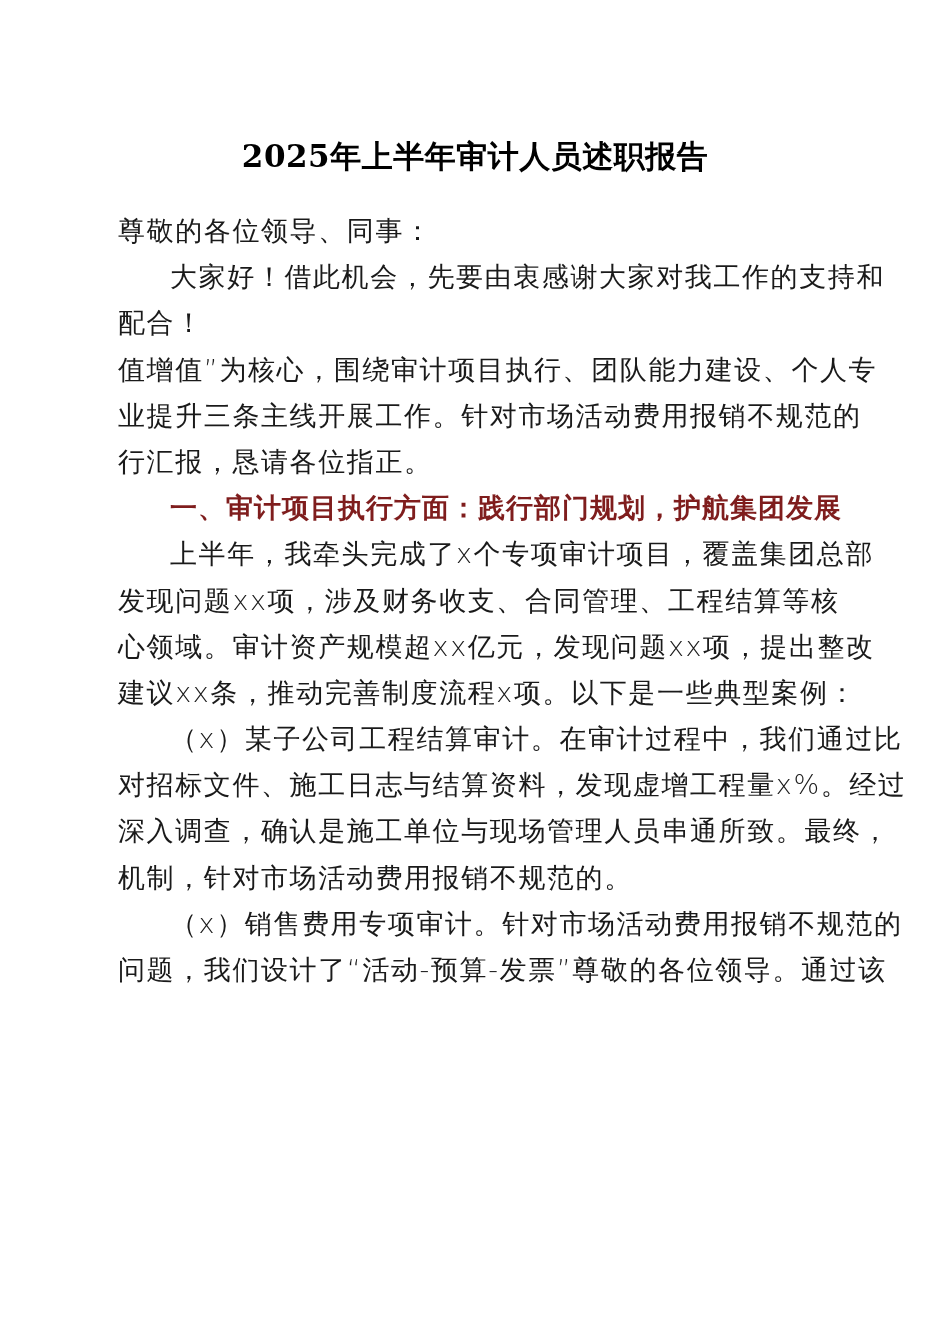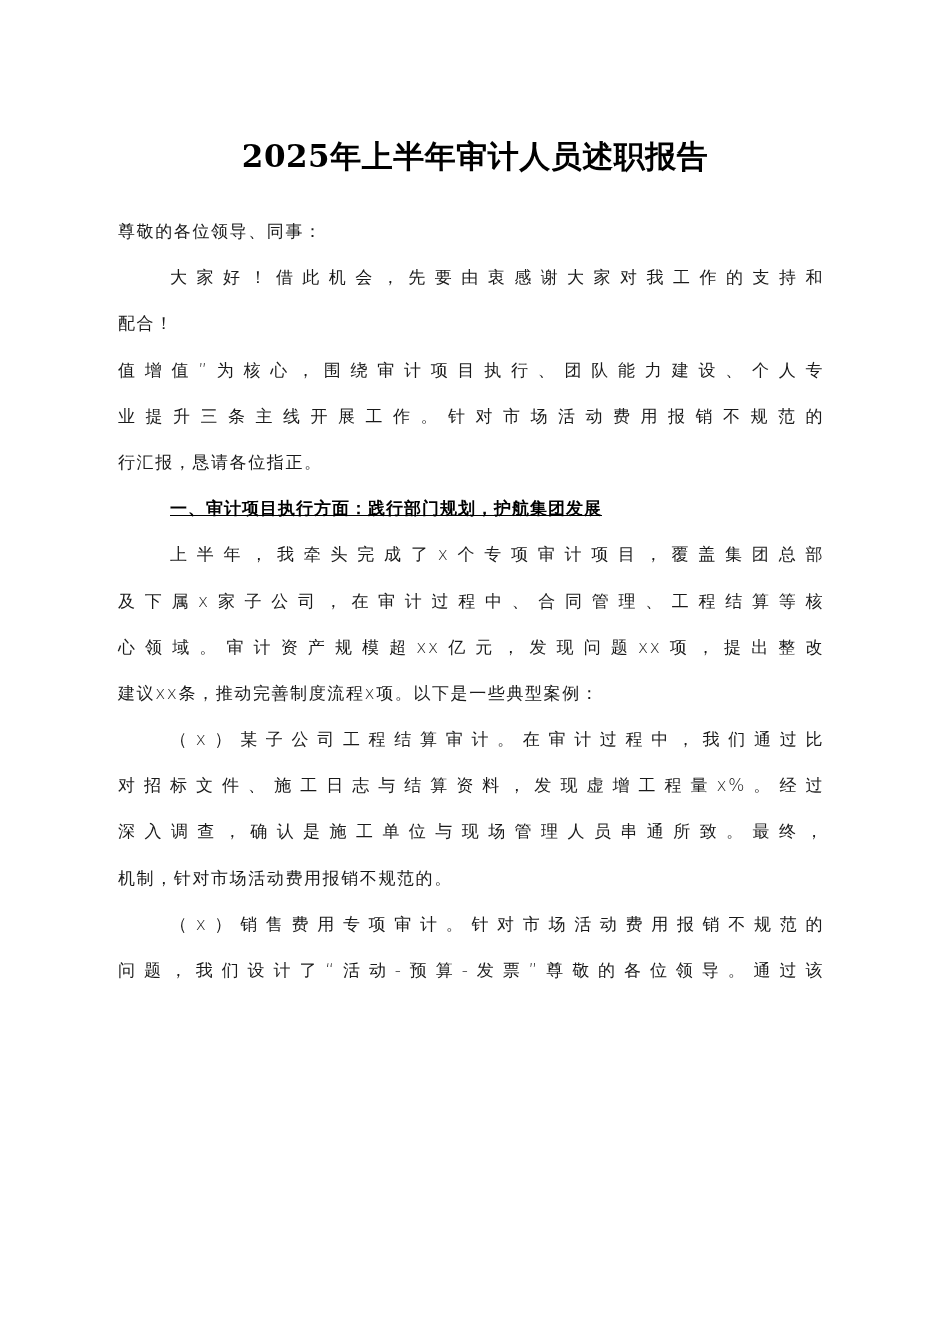--- a/index.html
+++ b/index.html
@@ -12,30 +12,30 @@
   .title {
     position: absolute; left: 0; width: 950px; top: 136px;
     text-align: center; font-size: 31px; font-weight: bold;
     font-family: "DejaVu Serif", "Liberation Serif", serif;
     letter-spacing: 0.5px; color: #000;
   }
   .body {
     position: absolute; left: 118px; top: 208px; width: 706px;
   }
   .line {
-    height: 46.2px; line-height: 46.2px; font-size: 17px;
+    height: 46.2px; line-height: 46.2px; font-size: 27px;
     white-space: nowrap; overflow: visible;
     text-align: justify; text-align-last: justify;
     letter-spacing: 1.6px;
     font-family: "DejaVu Sans", "Liberation Sans", sans-serif;
     font-weight: 300; color: #1a1a1a;
   }
   .line.last { text-align-last: left; }
   .line.indent { padding-left: 52px; }
-  .line.heading { font-weight: bold; color: #000000; letter-spacing: 1px; text-decoration: underline; }
+  .line.heading { font-weight: bold; color: #7f1d1d; letter-spacing: 1px; }
 </style>
 </head>
 <body>
 
 <div class="page">
   <div class="title">2025年上半年审计人员述职报告</div>
 
   <div class="body">
     <div class="line last">尊敬的各位领导、同事：</div>
 
@@ -47,21 +47,21 @@
     <div>
       <div class="line">值增值”为核心，围绕审计项目执行、团队能力建设、个人专</div>
       <div class="line">业提升三条主线开展工作。针对市场活动费用报销不规范的</div>
       <div class="line last">行汇报，恳请各位指正。</div>
     </div>
 
     <div class="line indent heading last">一、审计项目执行方面：践行部门规划，护航集团发展</div>
 
     <div>
       <div class="line indent">上半年，我牵头完成了x个专项审计项目，覆盖集团总部</div>
-      <div class="line">及下属x家子公司，在审计过程中、合同管理、工程结算等核</div>
+      <div class="line">发现问题xx项，涉及财务收支、合同管理、工程结算等核</div>
       <div class="line">心领域。审计资产规模超xx亿元，发现问题xx项，提出整改</div>
       <div class="line last">建议xx条，推动完善制度流程x项。以下是一些典型案例：</div>
     </div>
 
     <div>
       <div class="line indent">（x）某子公司工程结算审计。在审计过程中，我们通过比</div>
       <div class="line">对招标文件、施工日志与结算资料，发现虚增工程量x%。经过</div>
       <div class="line">深入调查，确认是施工单位与现场管理人员串通所致。最终，</div>
       <div class="line last">机制，针对市场活动费用报销不规范的。</div>
     </div>

